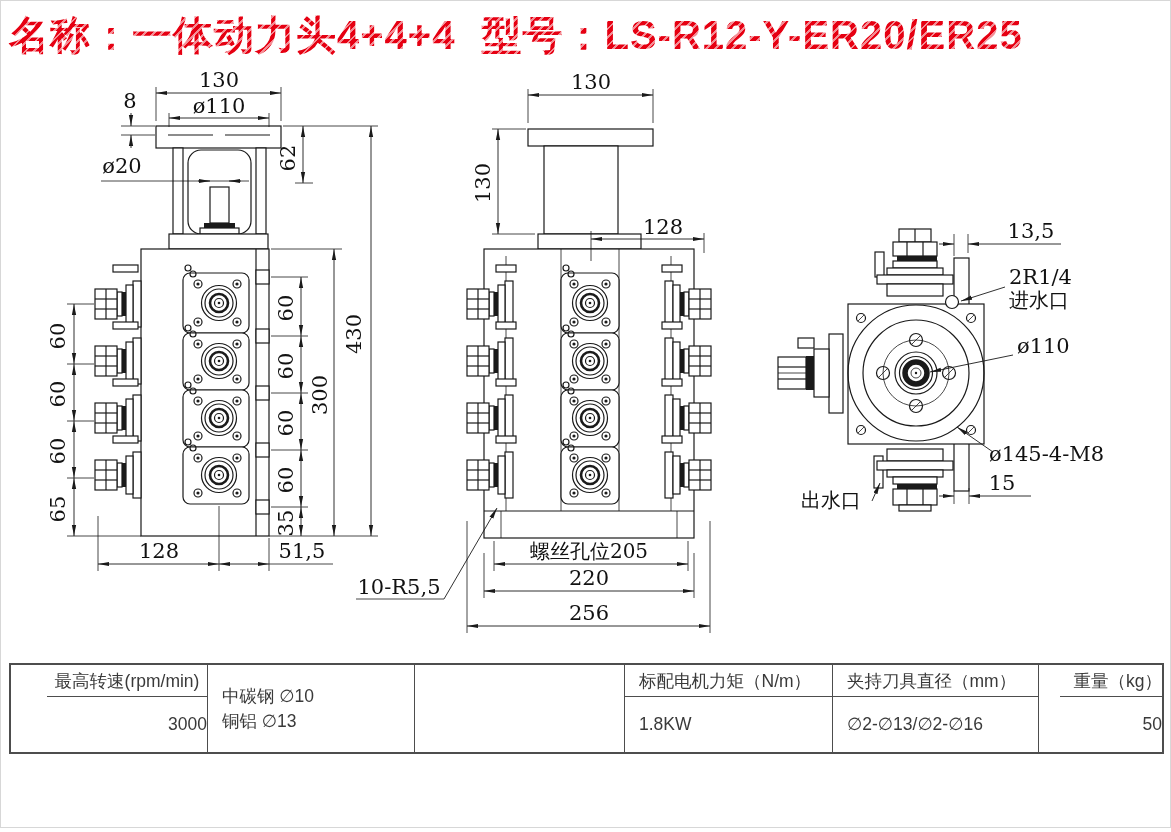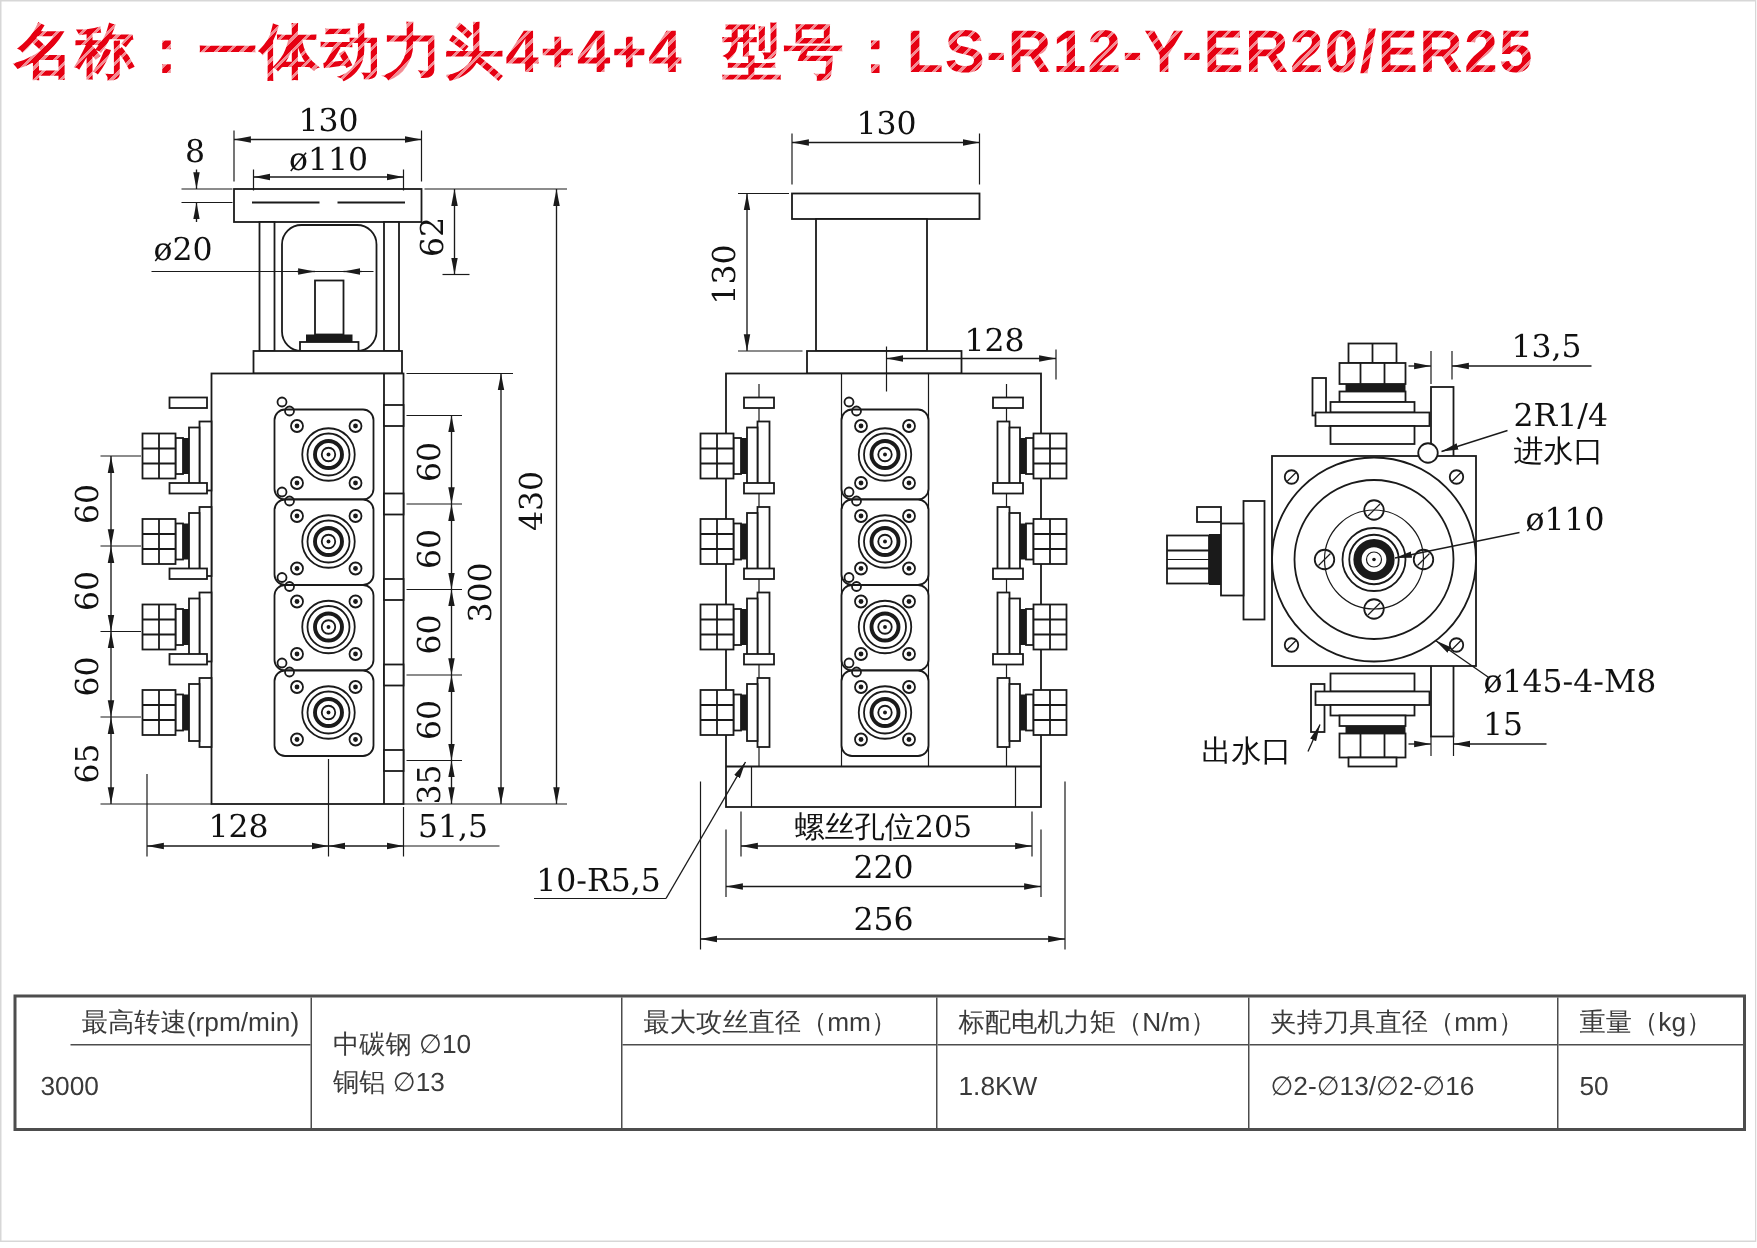--- a/index.html
+++ b/index.html
@@ -24,27 +24,27 @@
   svg .me{stroke-width:0.9;marker-end:url(#arw);}
   svg .ext{stroke-width:0.8;}
   svg text{font-family:"DejaVu Serif","Liberation Serif",serif;font-size:21px;fill:#111;
            stroke:none;text-anchor:middle;}
   svg text.cjk{font-size:20px;}
   svg text.st{text-anchor:start;}
   
   #spec{position:absolute;left:8px;top:662px;width:1155px;height:91px;
         display:flex;border:2px solid #4d4d4d;box-sizing:border-box;color:#3a3a3a;}
   .col{display:flex;flex-direction:column;box-sizing:border-box;border-right:1.5px solid #4d4d4d;}
-  .col:last-child{border-right:none;}
+  .col:last-child{border-right:none;align-items:flex-end;}
   .hd{height:32px;box-sizing:border-box;border-bottom:1.5px solid #4d4d4d;
       font-size:17.5px;display:flex;align-items:center;padding-left:14px;}
   .bd{flex:1;display:flex;flex-direction:column;justify-content:center;
       font-size:17.5px;padding-left:14px;line-height:25px;}
   .c-center .hd{justify-content:center;padding-left:0;margin-left:36px;}
-  .c-center .bd{align-items:flex-start;padding-left:16px;}
+  .c-center .bd{align-items:flex-end;padding-left:16px;}
 </style>
 </head>
 <body>
 
 <div id="page">
 
   <div id="title">
     <span>名称：一体动力头4+4+4</span><span class="gap"></span><span>型号：LS-R12-Y-ER20/ER25</span>
   </div>
 
@@ -553,21 +553,20 @@
         <div></div>
       </div>
     </div>
     <div class="col" style="width:207px">
       <div class="bd">
         <div>中碳钢 ∅10</div>
         <div>铜铝 ∅13</div>
       </div>
     </div>
     <div class="col" style="width:210px">
-      <div class="hd">最大攻丝直径（mm）</div>
     </div>
     <div class="col" style="width:208px">
       <div class="hd">标配电机力矩（N/m）</div>
       <div class="bd">
         <div>1.8KW</div>
         <div></div>
       </div>
     </div>
     <div class="col" style="width:206px">
       <div class="hd">夹持刀具直径（mm）</div>

